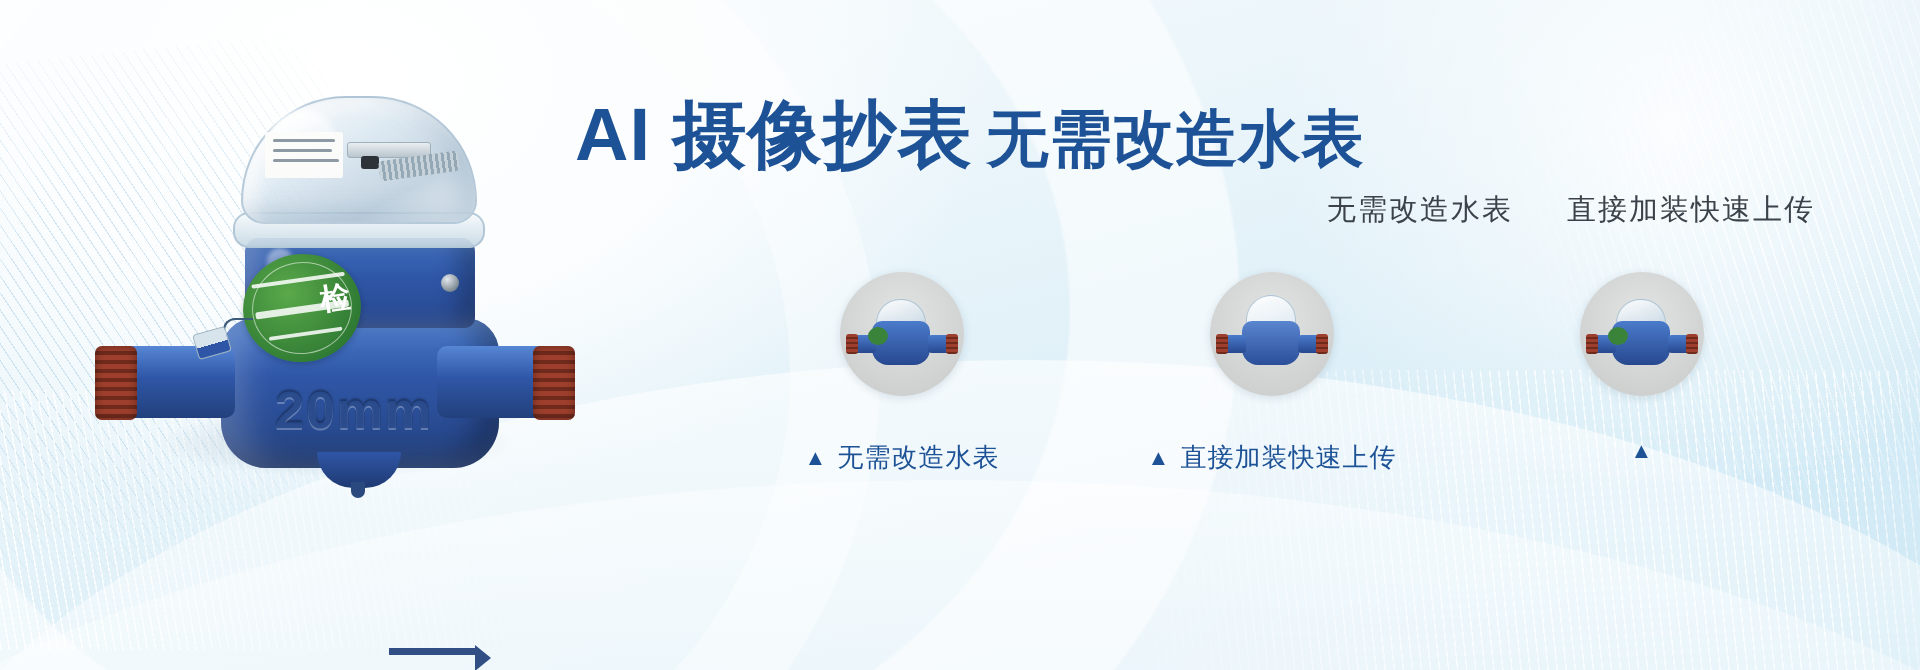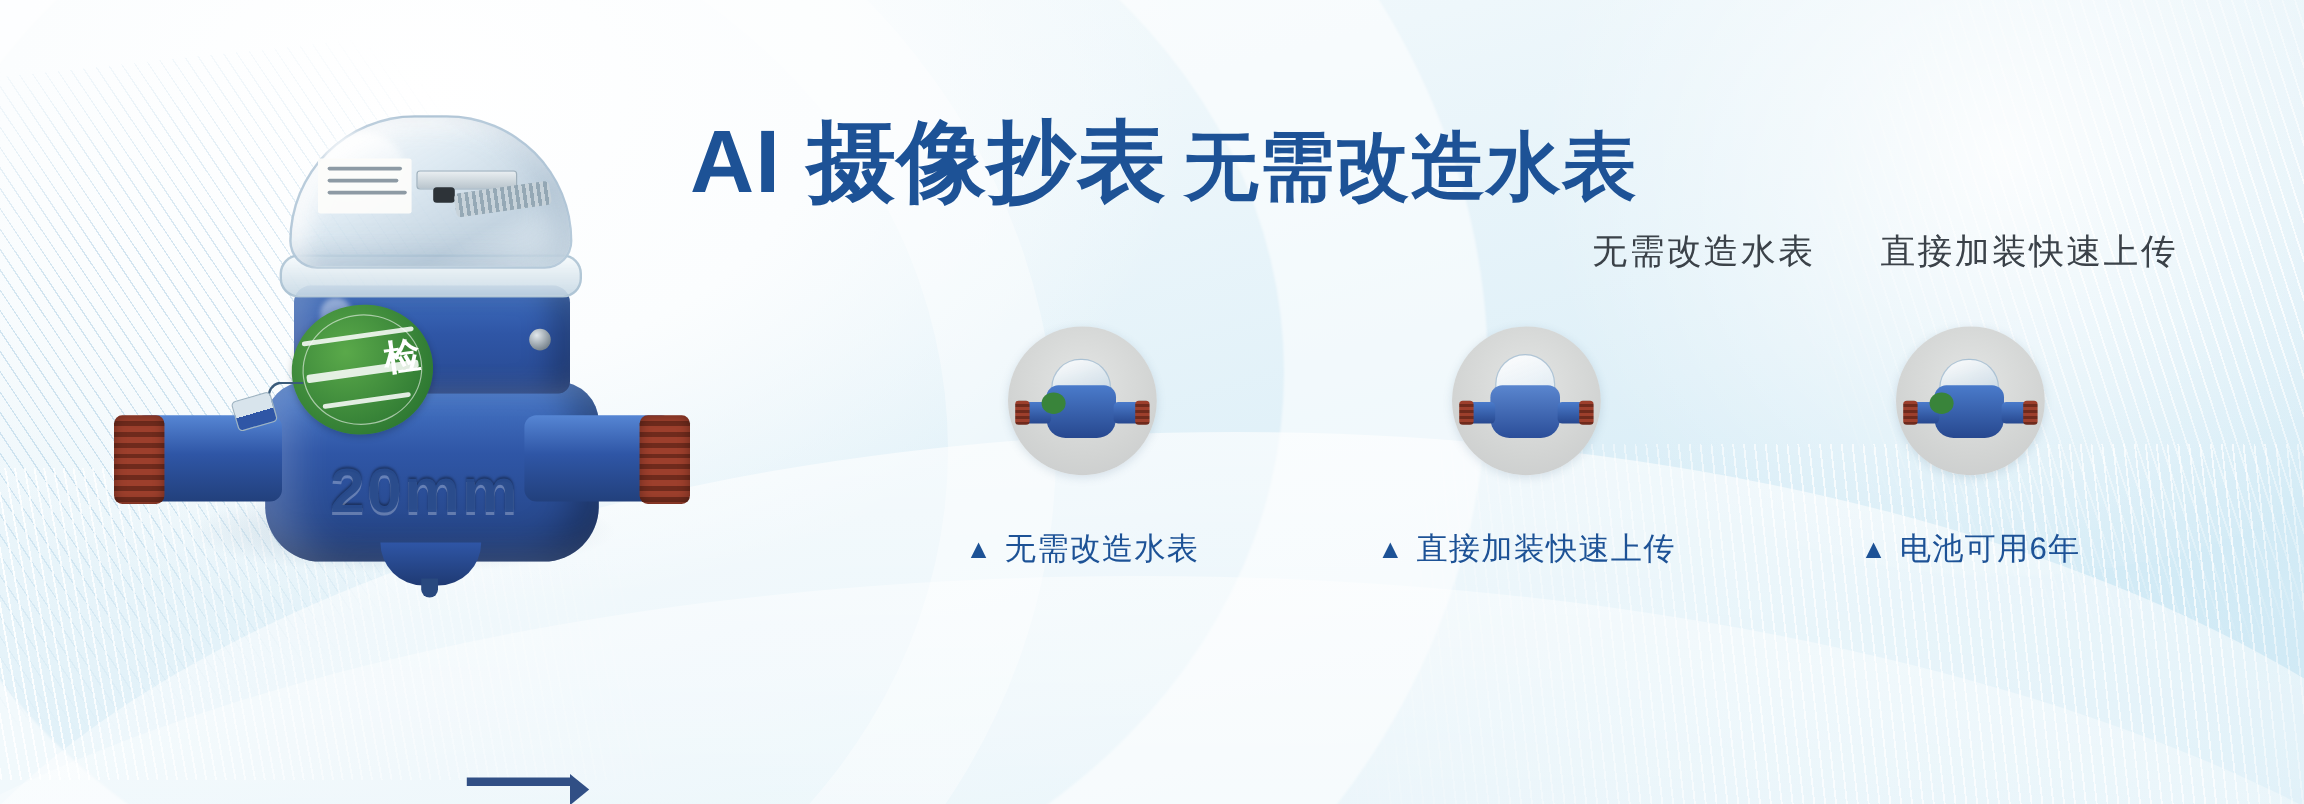--- a/index.html
+++ b/index.html
@@ -472,18 +472,17 @@
             <div class="m-body"></div>
           <div class="m-pipe-l"></div>
             <div class="m-pipe-r"></div>
           <div class="m-thr-l"></div>
             <div class="m-thr-r"></div>
           <div class="m-seal"></div>
           </div>
       </div>
       <div class="feature-caption">
         <span class="tri-icon">▲</span>
-        <span>电池可用6年</span>
       </div>
     </div>
 
   </div>
 </div>
 
 </body></html>

